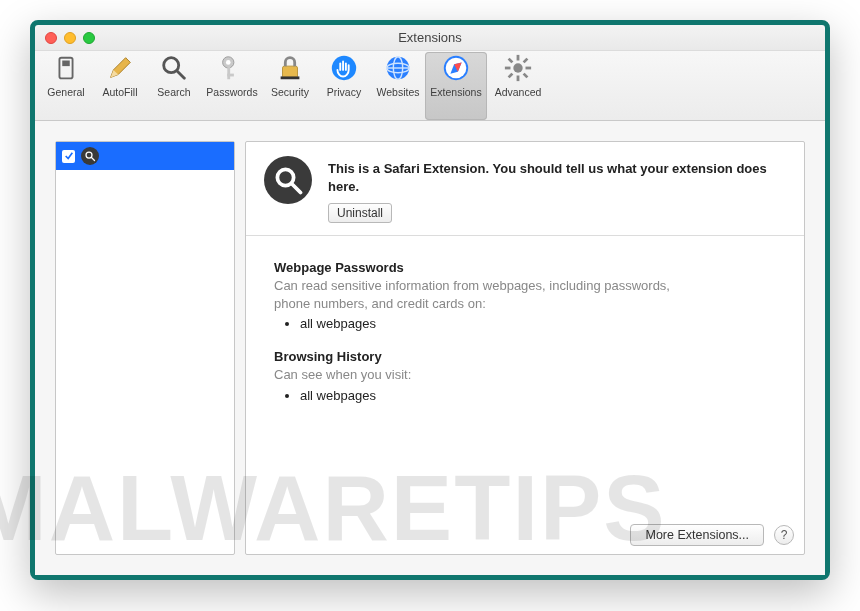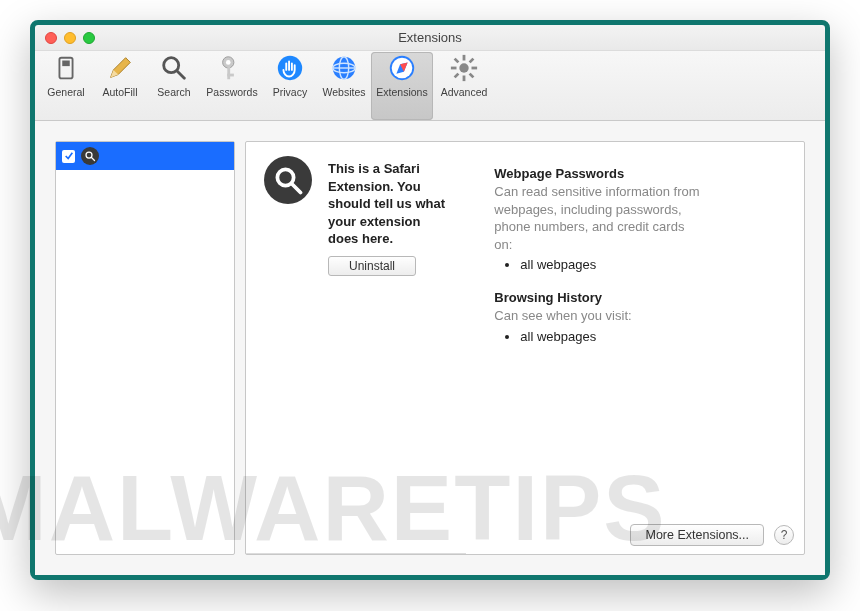--- a/index.html
+++ b/index.html
@@ -129,21 +129,21 @@
     background:#3a3a3a;
     display:flex;align-items:center;justify-content:center;
   }
   .ext-label { color:#fff; font-size:12px; }
   .detail {
     flex:1;
     border: 1px solid #c7c7c7;
     background: #ffffff;
     border-radius: 2px;
     display:flex;
-    flex-direction:row;
+    flex-direction:column;
     position:relative;
   }
   .detail-header {
     padding: 14px 18px 12px 18px;
     display:flex;
     gap: 16px;
     border-bottom: 1px solid #dcdcdc;
   }
   .big-icon {
     flex-shrink:0;
@@ -154,21 +154,21 @@
   .desc {
     font-size: 13px;
     font-weight: 600;
     color:#222;
     line-height:1.35;
     margin-top:4px;
   }
   .uninstall {
     margin-top: 8px;
     font-size: 12px;
-    padding: 2px 20px;
+    padding: 2px 8px;
     background: linear-gradient(#fefefe,#ededed);
     border: 1px solid #b8b8b8;
     border-radius: 3px;
     color:#333;
   }
   .perms {
     padding: 24px 100px 10px 28px;
     font-size: 13px;
   }
   .perm-title { font-weight:700; color:#222; margin-bottom:2px;}
@@ -245,20 +245,30 @@
     <div class="tool wide">
       <span class="ico">
         <svg viewBox="0 0 32 32">
             <circle cx="12" cy="10" r="6" fill="#c9c9c9" stroke="#9a9a9a"></circle>
             <circle cx="12" cy="10" r="2.5" fill="#fff"></circle>
             <rect x="11" y="14" width="3" height="14" fill="#c9c9c9"></rect>
             <rect x="11" y="22" width="7" height="3" fill="#c9c9c9"></rect>
           </svg>
       </span>
       <span class="tool-label">Passwords</span>
+    </div>
+    <div class="tool">
+      <span class="ico">
+        <svg viewBox="0 0 32 32">
+            <rect x="8" y="14" width="16" height="13" rx="2" fill="#e6b84d" stroke="#b8923a"></rect>
+            <path d="M11 14v-4a5 5 0 0 1 10 0v4" fill="none" stroke="#888" stroke-width="3"></path>
+            <rect x="6" y="25" width="20" height="3" fill="#333"></rect>
+          </svg>
+      </span>
+      <span class="tool-label">Security</span>
     </div>
     <div class="tool">
       <span class="ico">
         <svg viewBox="0 0 32 32">
             <circle cx="16" cy="16" r="13" fill="#1e88ff"></circle>
             <path d="M12 18v-7m3 7V9m3 9v-7m3 7v-5m-12 5c0 4 3 7 6 7s6-3 6-7" fill="none" stroke="#fff" stroke-width="2" stroke-linecap="round"></path>
           </svg>
       </span>
       <span class="tool-label">Privacy</span>
     </div>

